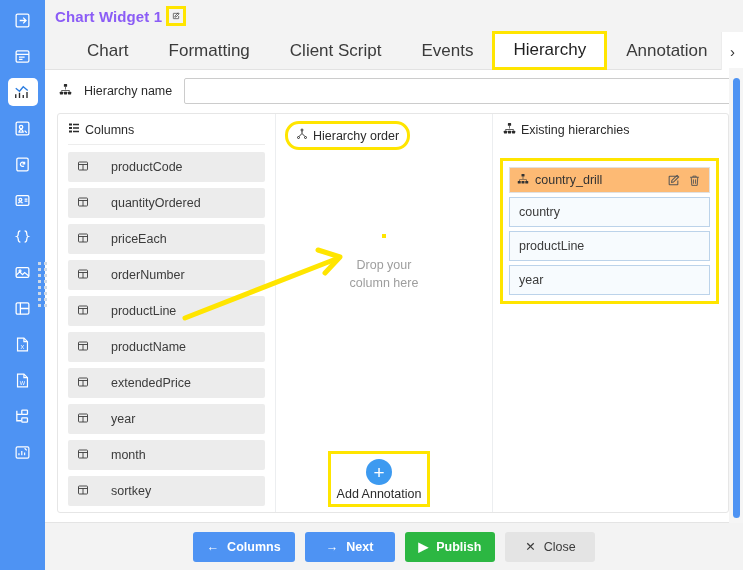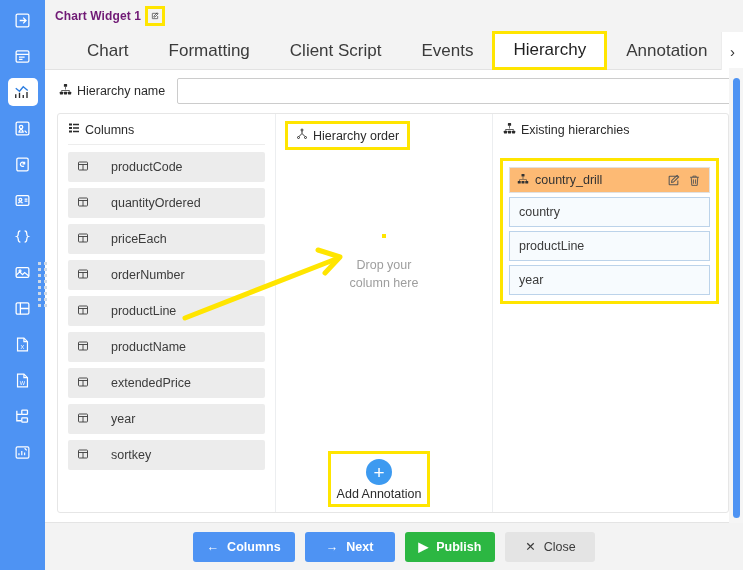--- a/index.html
+++ b/index.html
@@ -64,21 +64,21 @@
 
   
   .titlebar {
     position: relative;
     height: 32px;
     background: #f3f3f3;
     display: flex; align-items: center;
     padding-left: 10px;
   }
   .title-text {
-    font-size: 12px; font-weight: bold; color: #701a75;
+    font-size: 15px; font-weight: bold; color: #8b5cf6;
     letter-spacing: .1px;
   }
   .edit-title-icon {
     margin-left: 7px;
     width: 14px; height: 14px;
     color: #2b2b2b;
     display: flex; align-items: center; justify-content: center;
     cursor: pointer;
   }
   .hl-box { outline: 3px solid #ffe500; }
@@ -118,21 +118,21 @@
   }
 
   
   .hname-row {
     height: 42px;
     display: flex; align-items: center;
     padding: 0 12px 0 14px;
     background: #ffffff;
   }
   .hname-label {
-    display: flex; align-items: center; gap: 5px;
+    display: flex; align-items: center; gap: 12px;
     font-size: 12.5px; color: #2b2b2b;
     white-space: nowrap;
   }
   .hname-input {
     flex: 1;
     margin-left: 12px;
     height: 26px;
     border: 1px solid #ccc;
     border-radius: 2px;
     background: #fff;
@@ -164,20 +164,21 @@
     padding-bottom: 7px;
     border-bottom: 1px solid #ededed;
     margin-bottom: 7px;
   }
   .mid-panel .panel-title {
     border-bottom: none;
     display: inline-flex;
     padding: 4px 8px;
     outline: 3px solid #ffe500;
     margin: 2px 0 13px 2px;
+    border-radius: 11px;
   }
   .right-panel .panel-title { border-bottom: none; margin-bottom: 16px; }
 
   .col-item {
     height: 30px;
     background: #ececec;
     margin-bottom: 6px;
     border-radius: 2px;
     display: flex; align-items: center; gap: 22px;
     padding: 0 9px;
@@ -533,20 +534,27 @@
                 <path d="M3 9h18M12 9v11"></path>
               </svg></span>
           <span>extendedPrice</span>
         </div>
         <div class="col-item">
           <span><svg width="12" height="12" viewBox="0 0 24 24" fill="none" stroke="currentColor" stroke-width="1.8">
                 <rect x="3" y="4" width="18" height="16" rx="1.5"></rect>
                 <path d="M3 9h18M12 9v11"></path>
               </svg></span>
           <span>year</span>
+        </div>
+        <div class="col-item">
+          <span><svg width="12" height="12" viewBox="0 0 24 24" fill="none" stroke="currentColor" stroke-width="1.8">
+                <rect x="3" y="4" width="18" height="16" rx="1.5"></rect>
+                <path d="M3 9h18M12 9v11"></path>
+              </svg></span>
+          <span>month</span>
         </div>
         <div class="col-item">
           <span><svg width="12" height="12" viewBox="0 0 24 24" fill="none" stroke="currentColor" stroke-width="1.8">
                 <rect x="3" y="4" width="18" height="16" rx="1.5"></rect>
                 <path d="M3 9h18M12 9v11"></path>
               </svg></span>
           <span>sortkey</span>
         </div>
       </div>
 

